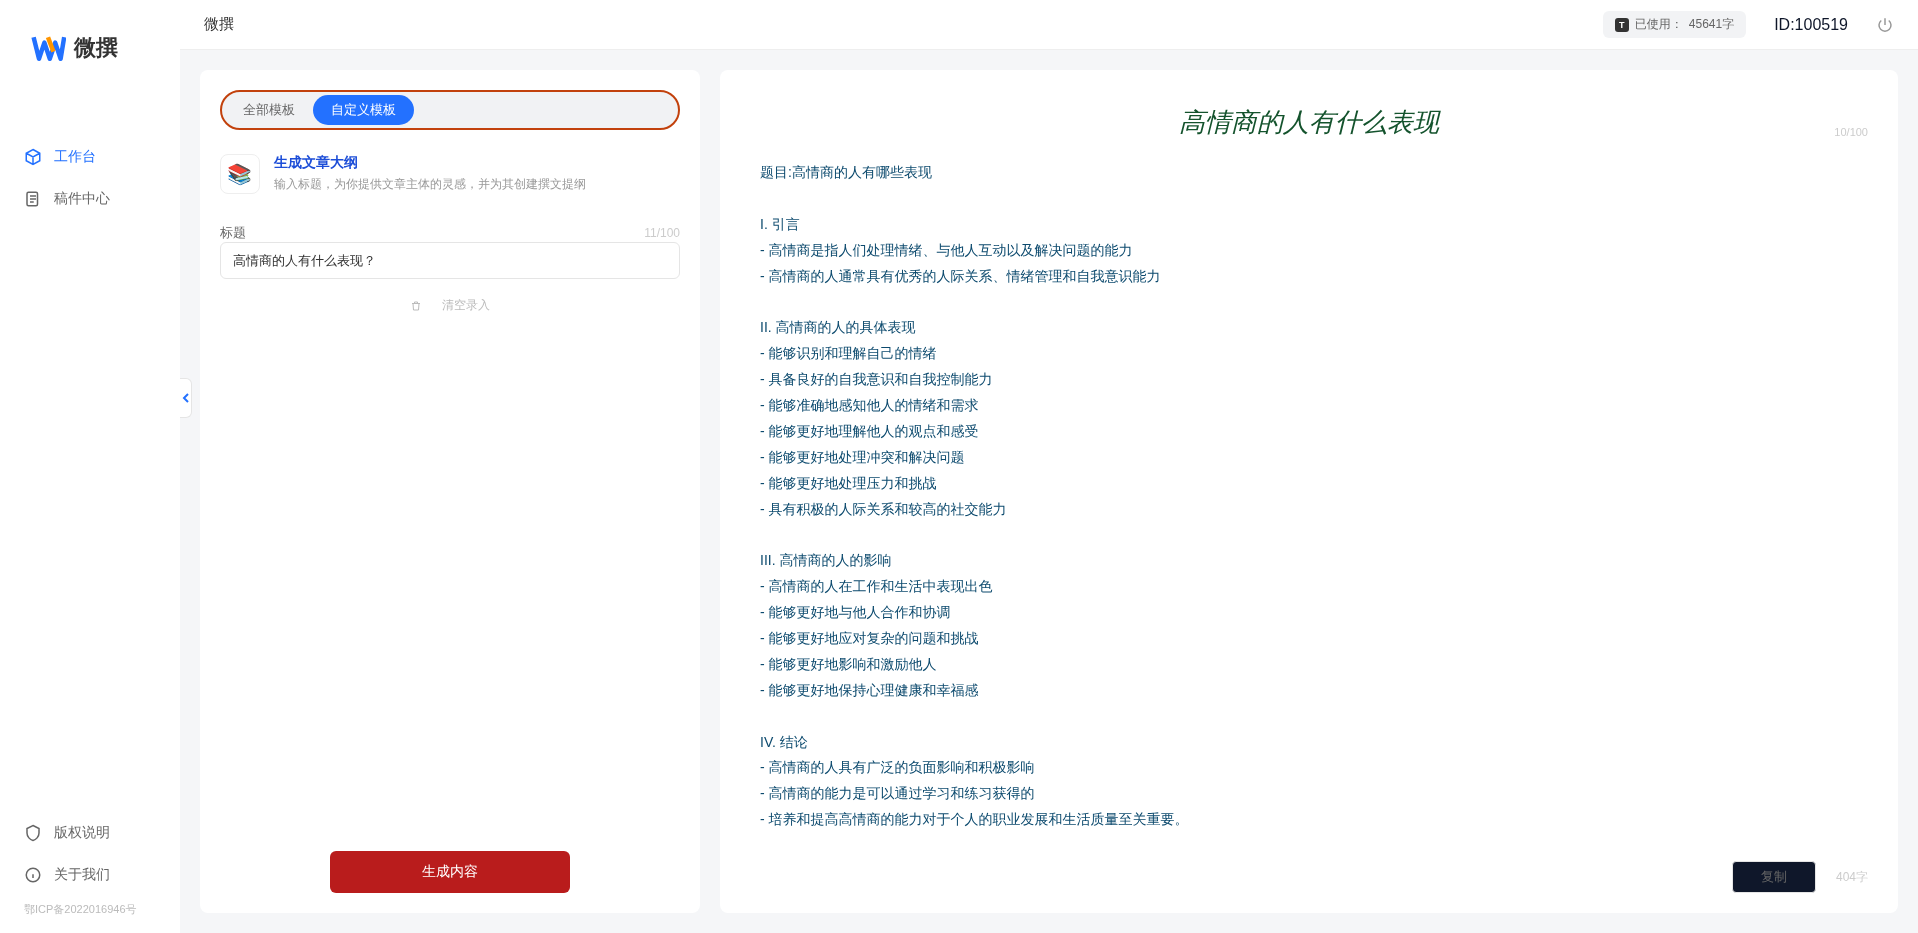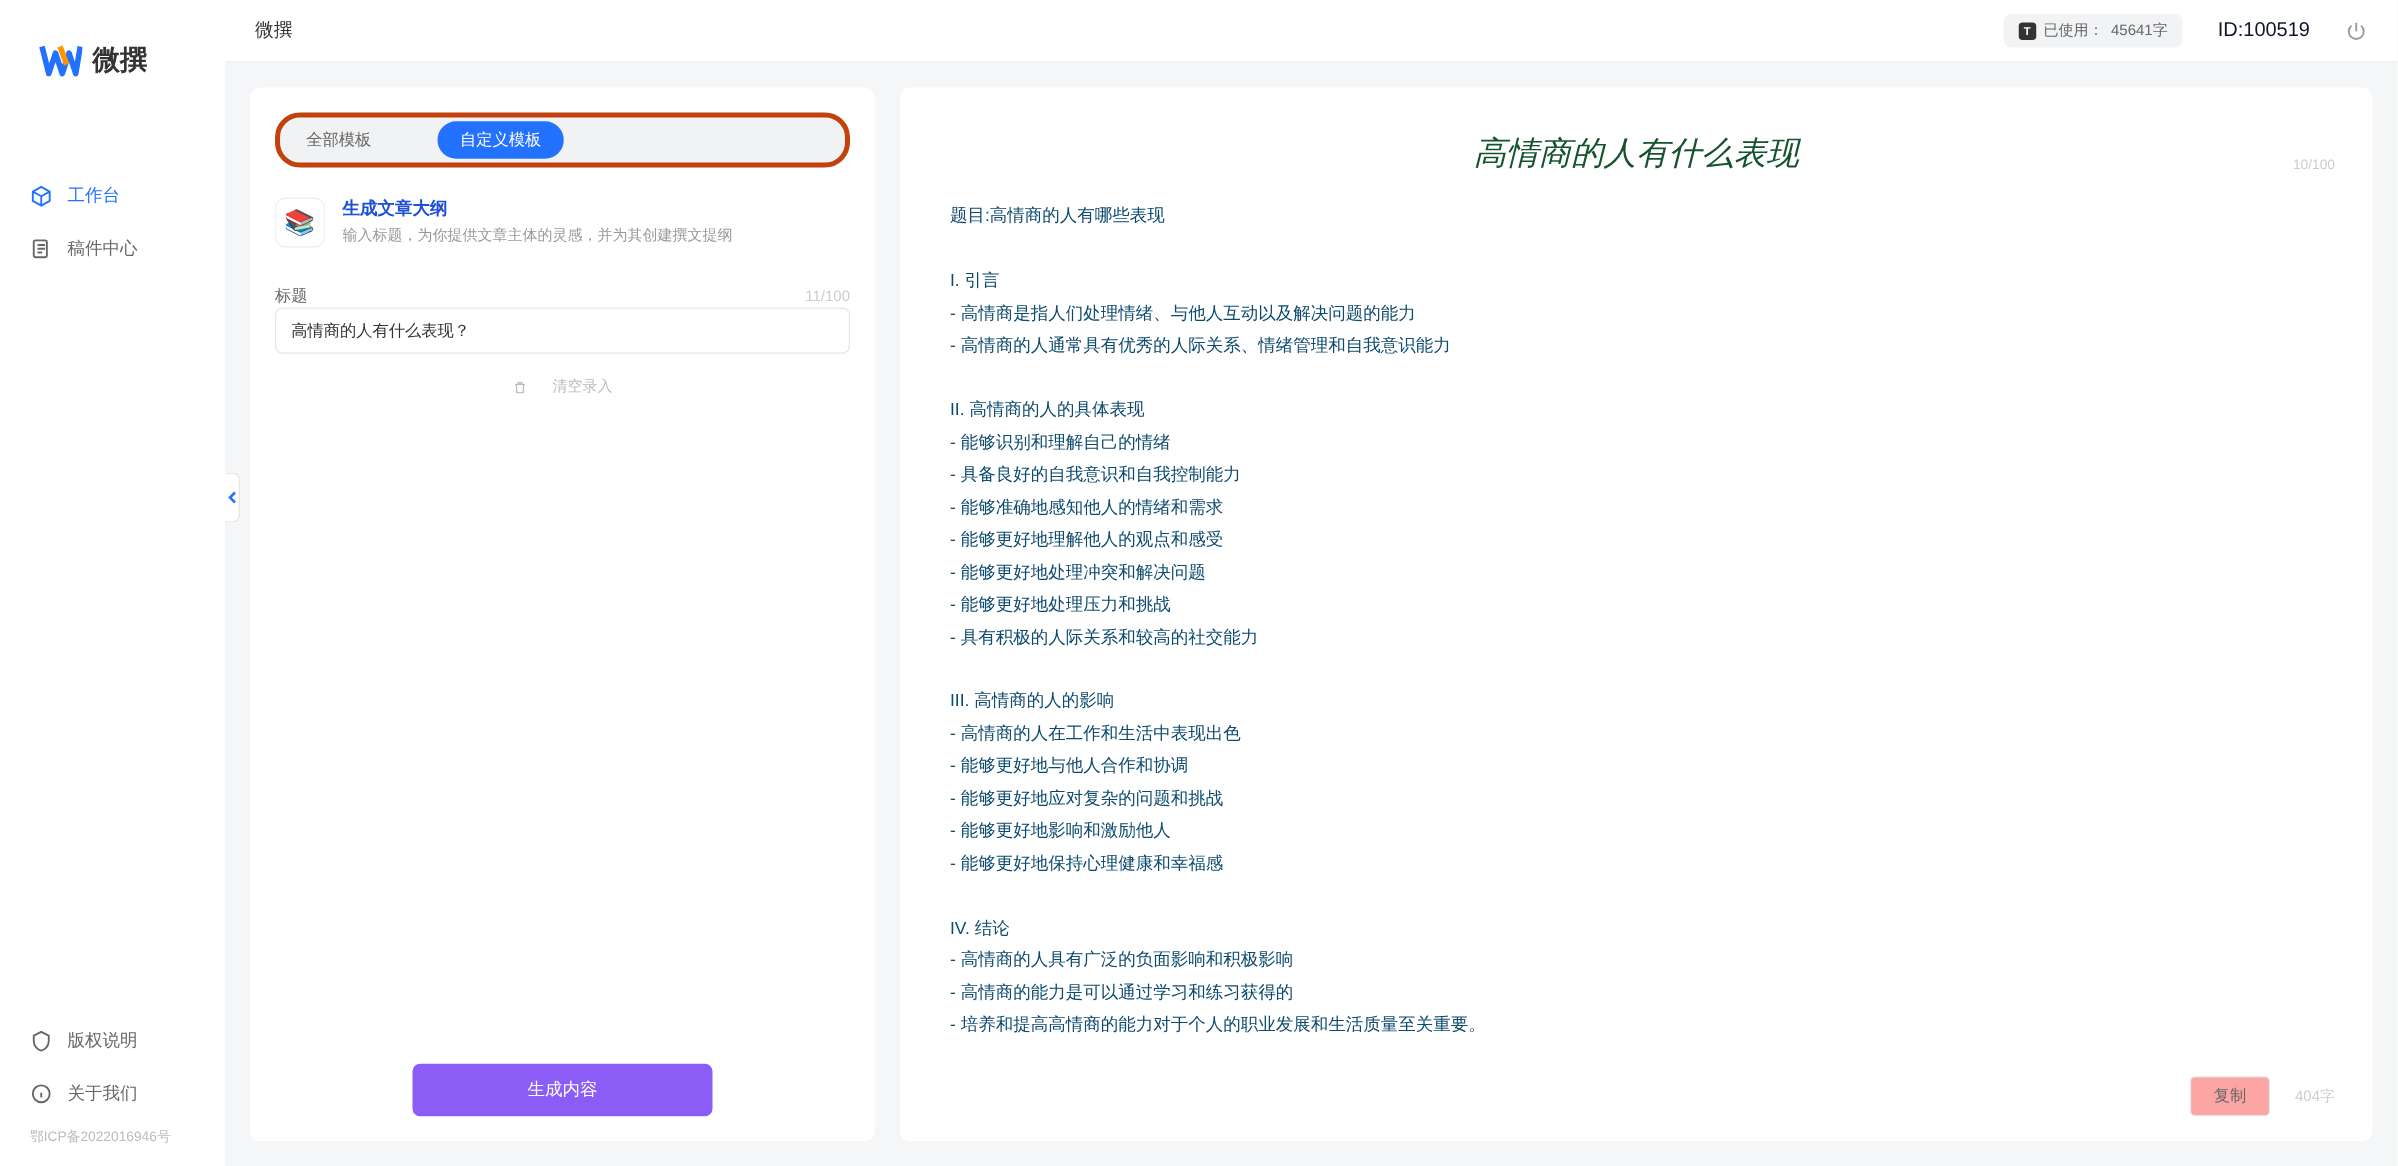--- a/index.html
+++ b/index.html
@@ -22,42 +22,42 @@
 .app-title { font-size: 15px; color: #333; font-weight: 500; }
 .topbar-right { display: flex; align-items: center; gap: 28px; }
 .usage-badge { background: #f2f3f5; border-radius: 6px; padding: 5px 12px; display: flex; align-items: center; gap: 6px; font-size: 12px; color: #666; }
 .usage-badge .t-icon { width: 14px; height: 14px; background: #333; color: #fff; border-radius: 3px; display: flex; align-items: center; justify-content: center; font-size: 9px; font-weight: bold; }
 .id-text { font-size: 16px; color: #0f172a; }
 .power-btn { width: 18px; height: 18px; color: #999; cursor: pointer; }
 .content { flex: 1; display: flex; gap: 20px; padding: 20px; overflow: hidden; }
 .panel { background: #fff; border-radius: 8px; display: flex; flex-direction: column; }
 .panel-left { width: 500px; padding: 20px 20px; }
 .panel-right { flex: 1; padding: 20px 30px; position: relative; }
-.tab-pills { display: inline-flex; background: #f1f2f4; border-radius: 20px; padding: 3px; border: 4px solid #c2410c; gap: 35px; }
+.tab-pills { display: inline-flex; background: #f1f2f4; border-radius: 20px; padding: 3px; border: 2px solid #c2410c; }
 .tab-pill { padding: 6px 18px; border-radius: 18px; font-size: 13px; cursor: pointer; color: #666; }
 .tab-pill.active { background: #2371ff; color: #fff; }
 .template-card { display: flex; gap: 14px; margin-top: 24px; align-items: flex-start; }
 .template-icon { width: 40px; height: 40px; background: #fff; border: 1px solid #eee; border-radius: 8px; display: flex; align-items: center; justify-content: center; font-size: 20px; }
 .template-info { flex: 1; }
 .template-title { font-size: 14px; font-weight: 600; color: #1d4ed8; margin-bottom: 4px; }
 .template-desc { font-size: 12px; color: #999; }
 .field-group { margin-top: 30px; }
 .field-label-row { display: flex; justify-content: space-between; align-items: center; }
 .field-label { font-size: 13px; color: #666; }
 .field-counter { font-size: 12px; color: #ccc; }
 .field-input { width: 100%; border: 1px solid #e5e5e5; border-radius: 6px; padding: 10px 12px; font-size: 13px; color: #333; outline: none; }
 .clear-link { display: flex; align-items: center; justify-content: center; gap: 20px; margin-top: 18px; color: #bbb; font-size: 12px; cursor: pointer; }
-.generate-btn { width: 240px; margin: 0 auto; background: #8b5cf6; color: #fff; border: none; border-radius: 6px; padding: 12px 0; font-size: 14px; cursor: pointer; margin-top: auto; display: block; }
+.generate-btn { width: 240px; margin: 0 auto; background: #b91c1c; color: #fff; border: none; border-radius: 6px; padding: 12px 0; font-size: 14px; cursor: pointer; margin-top: auto; display: block; }
 .panel-left-inner { display: flex; flex-direction: column; height: 100%; }
 .output-title-row { display: flex; align-items: baseline; justify-content: center; position: relative; padding: 15px 0 20px; }
 .output-title { font-size: 26px; font-family: "SimSun", serif; font-weight: 500; text-align: center; color: #14532d; font-style: italic; }
 .output-counter { position: absolute; right: 0; bottom: 22px; font-size: 11px; color: #ccc; }
 .output-body { font-size: 14px; line-height: 1.85; color: #0c4a6e; white-space: pre-wrap; font-family: Liberation Sans, sans-serif; padding: 0 10px; }
 .output-footer { position: absolute; bottom: 20px; right: 30px; display: flex; align-items: center; gap: 20px; }
-.copy-btn { border: 1px solid #e5e5e5; background: #fca5a5; border-radius: 4px; padding: 6px 18px; font-size: 13px; color: #666; cursor: pointer; }
+.copy-btn { border: 1px solid #e5e5e5; background: #0f172a; border-radius: 4px; padding: 6px 28px; font-size: 13px; color: #666; cursor: pointer; }
 .word-count { font-size: 12px; color: #ccc; }
 </style>
 </head>
 <body>
 
 <div class="app">
   <div class="sidebar">
     <div class="logo-area">
       <svg class="logo-icon" viewBox="0 0 40 40">
         <path d="M4 8 L10 32 L16 14 L22 32 L28 14 L34 32 L38 8" fill="none" stroke="#2371ff" stroke-width="5" stroke-linejoin="round"></path>

